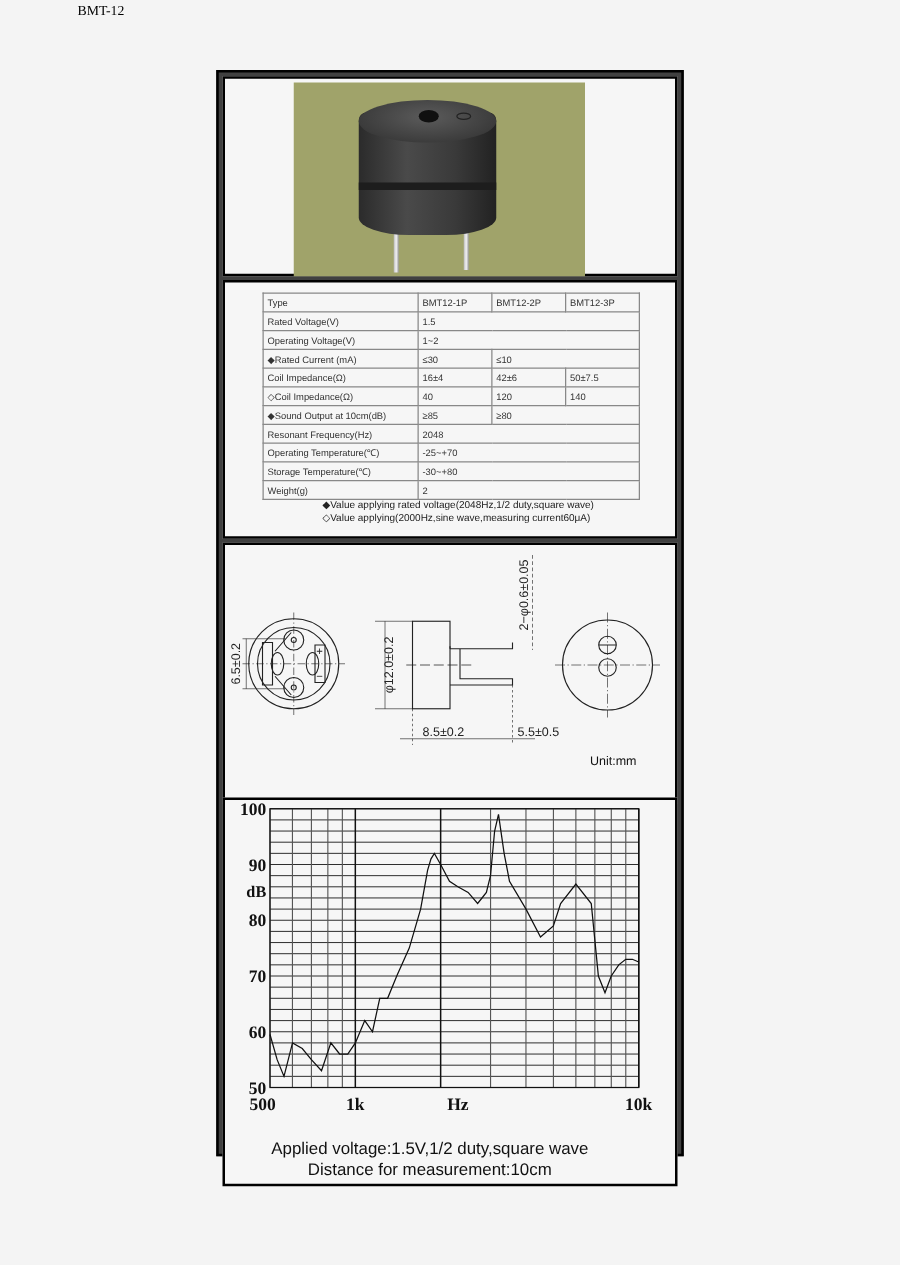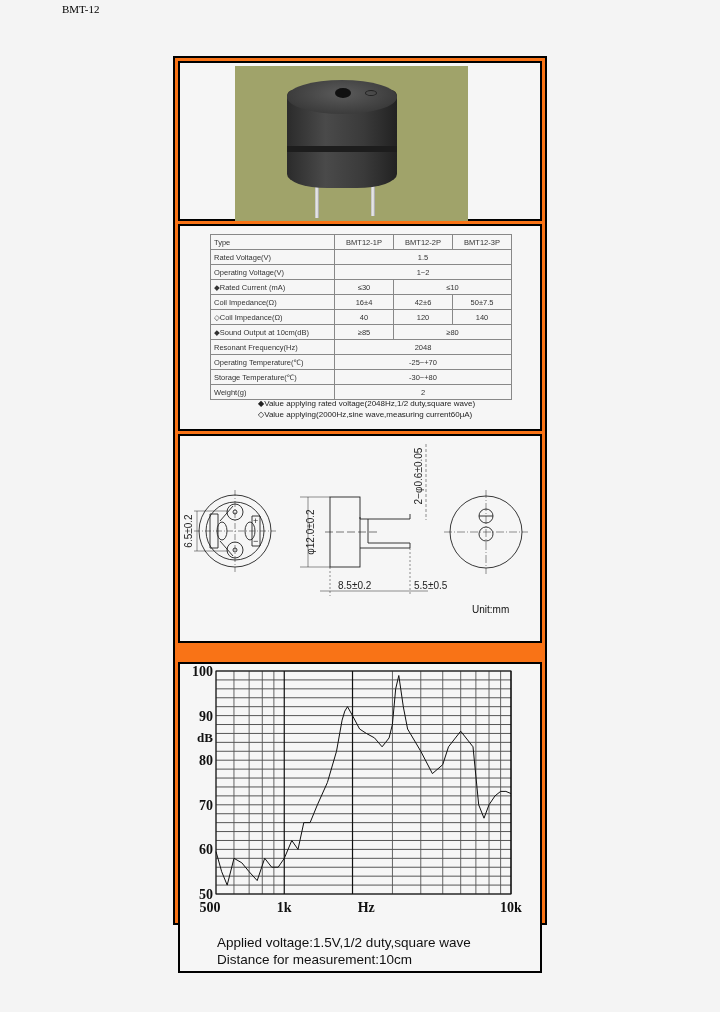--- a/index.html
+++ b/index.html
@@ -1,48 +1,48 @@
 <!DOCTYPE html>
 <html><head>
 <meta charset="utf-8">
 <style>
   * { box-sizing: border-box; margin: 0; padding: 0; }
   html, body { width: 720px; height: 1012px; background: #f4f4f4; overflow: hidden; }
   body { position: relative; font-family: "Liberation Sans", sans-serif; color: #111; }
   .doc-title { position: absolute; left: 62px; top: 3px; font-family: "Liberation Serif", serif; font-size: 11px; color: #000; }
-  .frame { position: absolute; left: 173px; top: 56px; width: 374px; height: 869px; border: 2px solid #000; background: #f97316; }
+  .frame { position: absolute; left: 173px; top: 56px; width: 374px; height: 869px; border: 2px solid #000; background: #404040; }
   .panel { position: absolute; left: 3px; width: 364px; border: 2px solid #000; background: #f6f6f6; }
   .p1 { top: 3px; height: 160px; }
   .p2 { top: 166px; height: 207px; }
   .p3 { top: 376px; height: 209px; }
-  .p4 { top: 604px; height: 311px; }
+  .p4 { top: 580px; height: 311px; }
 
   
   .photo { position: absolute; left: 55px; top: 3px; width: 233px; height: 155px; background: #a0a36a; overflow: hidden; }
   .pins { position: absolute; left: 76px; top: 100px; width: 80px; height: 52px; }
   .pin { position: absolute; top: 0; width: 4px; height: 52px; background: linear-gradient(90deg,#bcbcbc,#f2f2f2,#9a9a9a); }
   .buzzer-body { position: absolute; left: 52px; top: 24px; width: 110px; height: 98px; background: linear-gradient(90deg,#2b2b2b,#4a4a4a 35%,#3a3a3a 70%,#222); border-radius: 6px 6px 40px 40px / 6px 6px 14px 14px; }
   .buzzer-band { position: absolute; left: 52px; top: 80px; width: 110px; height: 6px; background: #1d1d1d; }
   .buzzer-top { position: absolute; left: 52px; top: 14px; width: 110px; height: 34px; border-radius: 50%; background: radial-gradient(ellipse at 50% 40%, #5b5b5b, #3c3c3c 70%, #2a2a2a); }
   .buzzer-hole { position: absolute; left: 100px; top: 22px; width: 16px; height: 10px; border-radius: 50%; background: #101010; }
   .buzzer-mark { position: absolute; left: 130px; top: 24px; width: 12px; height: 6px; border-radius: 50%; border: 1px solid #222; }
 
   
   .spec { position: absolute; left: 30px; top: 8px; width: 302px; border-collapse: collapse; font-size: 7.5px; color: #333; }
-  .spec td { border: 1px solid #888; height: 15px; padding: 0 3px; text-align: center; white-space: nowrap; }
+  .spec td { border: 1px solid #888; height: 15px; padding: 0 3px; white-space: nowrap; }
   .spec td.lbl { text-align: left; width: 124px; }
   .notes { position: absolute; left: 50px; top: 172px; font-size: 8px; line-height: 11px; color: #222; margin-left: 28px; }
 
   
   .drawing { position: absolute; left: 0; top: 0; width: 360px; height: 205px; }
   .unit { position: absolute; left: 292px; top: 168px; font-size: 10px; color: #111; }
 
   
   .chart-svg { position: absolute; left: 0; top: 0; }
-  .caption { position: absolute; left: 37px; top: 270px; font-size: 13.5px; line-height: 17px; color: #111; }
+  .caption { position: absolute; left: 37px; top: 270px; font-size: 13.5px; line-height: 17px; color: #111; text-align: center; }
 </style>
 </head>
 <body>
 
 <div class="doc-title">BMT-12</div>
 
 <div class="frame">
 
   <div class="panel p1">
     <div class="photo">

